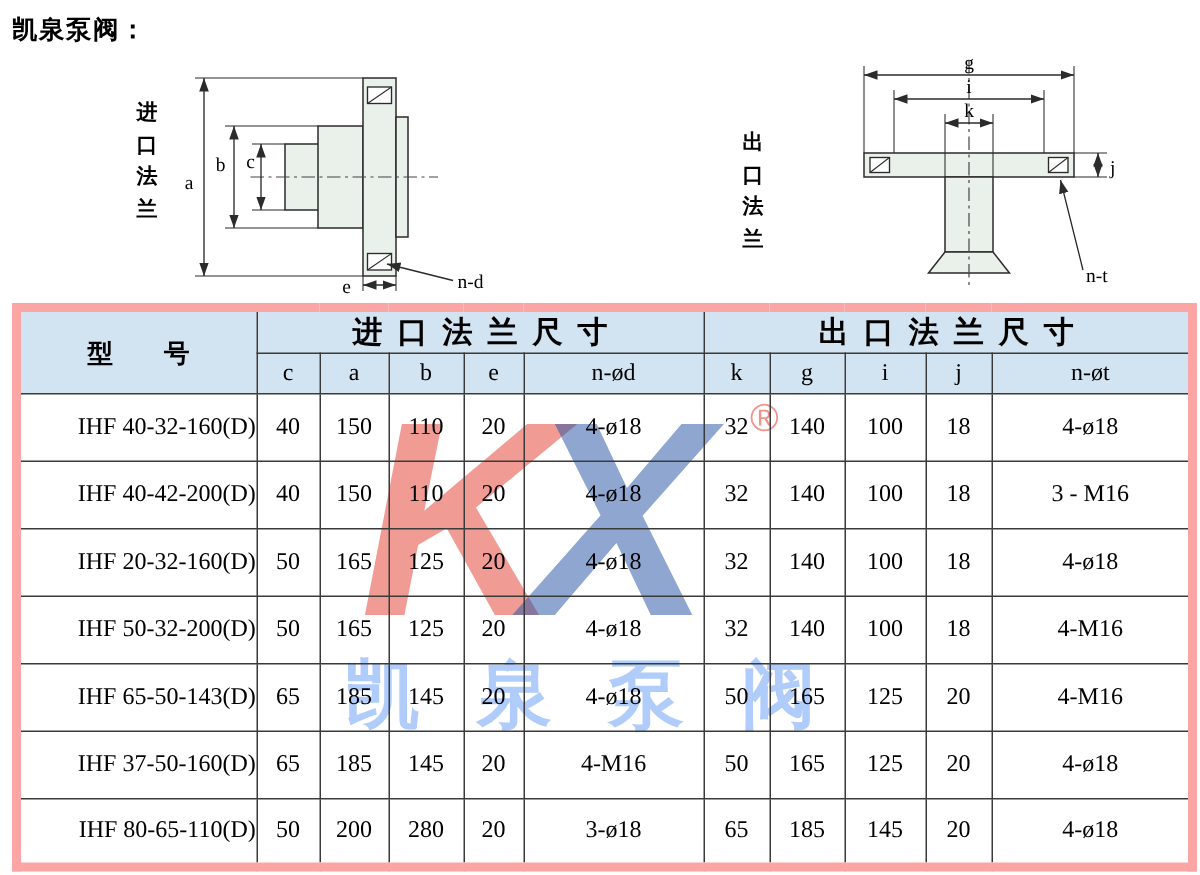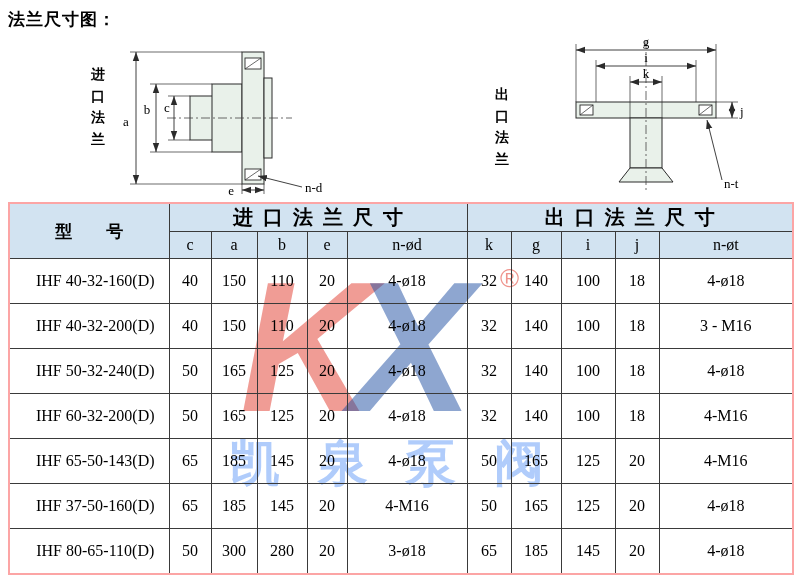--- a/index.html
+++ b/index.html
@@ -34,34 +34,34 @@
           color: #1f4fa3; opacity: 0.5; font-family: "Liberation Sans", sans-serif; line-height: 1; }
   .wm-reg { position: absolute; left: 270px; top: 8px; font-size: 26px; color: #e23b2e; opacity: 0.55; }
   .wm-chars { position: absolute; left: 0px; top: 175px; font-size: 50px; color: #3b82f6; opacity: 0.4;
               letter-spacing: 38px; white-space: pre; font-weight: bold; }
 
   
   .spec-table { position: absolute; left: 8px; top: 202px; width: 784px; z-index: 2;
                 border-collapse: collapse; table-layout: fixed; background: transparent;
                 font-family: "Liberation Serif", "DejaVu Serif", serif; }
   .spec-table th, .spec-table td { border: 1px solid #3a3a3a; text-align: center; color: #000; overflow: hidden; }
-  .spec-table { border: 2px solid #fca5a5; }
+  .spec-table { border: 6px solid #fca5a5; }
   .spec-table thead th { background: #d2e3f1; }
   .model-th { font-size: 17px; font-weight: bold; white-space: pre; }
   .group-th { font-size: 20px; font-weight: bold; white-space: pre; height: 28px; }
   .sub-th   { font-size: 16px; font-weight: normal; height: 27px; }
   .spec-table tbody td { font-size: 16px; height: 45px; background: transparent; }
-  .spec-table tbody td.model { text-align: center; padding-left: 12px; margin-left: 16px; }
+  .spec-table tbody td.model { text-align: right; padding-left: 12px; margin-left: 16px; }
 </style>
 </head>
 <body>
 
 <div class="page">
 
-  <div class="title">法兰尺寸图：</div>
+  <div class="title">凯泉泵阀：</div>
 
   <div class="drawing drawing-inlet">
     <div class="vlabel">进
 口
 法
 兰</div>
     <svg width="250" height="165" viewBox="0 0 250 165">
       <defs>
         <marker id="arrA" markerWidth="10" markerHeight="8" refX="9" refY="4" orient="auto-start-reverse" markerUnits="userSpaceOnUse">
           <path d="M0,0.8 L9,4 L0,7.2 z" fill="#2b2b2b"></path>
@@ -201,47 +201,47 @@
       <td>110</td>
       <td>20</td>
       <td>4-ø18</td>
       <td>32</td>
       <td>140</td>
       <td>100</td>
       <td>18</td>
       <td>4-ø18</td>
     </tr>
         <tr>
-      <td class="model">IHF 40-32-200(D)</td>
+      <td class="model">IHF 40-42-200(D)</td>
       <td>40</td>
       <td>150</td>
       <td>110</td>
       <td>20</td>
       <td>4-ø18</td>
       <td>32</td>
       <td>140</td>
       <td>100</td>
       <td>18</td>
       <td>3 - M16</td>
     </tr>
         <tr>
-      <td class="model">IHF 50-32-240(D)</td>
-      <td>50</td>
-      <td>165</td>
-      <td>125</td>
-      <td>20</td>
-      <td>4-ø18</td>
-      <td>32</td>
-      <td>140</td>
-      <td>100</td>
-      <td>18</td>
-      <td>4-ø18</td>
-    </tr>
-        <tr>
-      <td class="model">IHF 60-32-200(D)</td>
+      <td class="model">IHF 20-32-160(D)</td>
+      <td>50</td>
+      <td>165</td>
+      <td>125</td>
+      <td>20</td>
+      <td>4-ø18</td>
+      <td>32</td>
+      <td>140</td>
+      <td>100</td>
+      <td>18</td>
+      <td>4-ø18</td>
+    </tr>
+        <tr>
+      <td class="model">IHF 50-32-200(D)</td>
       <td>50</td>
       <td>165</td>
       <td>125</td>
       <td>20</td>
       <td>4-ø18</td>
       <td>32</td>
       <td>140</td>
       <td>100</td>
       <td>18</td>
       <td>4-M16</td>
@@ -268,21 +268,21 @@
       <td>4-M16</td>
       <td>50</td>
       <td>165</td>
       <td>125</td>
       <td>20</td>
       <td>4-ø18</td>
     </tr>
         <tr>
       <td class="model">IHF 80-65-110(D)</td>
       <td>50</td>
-      <td>300</td>
+      <td>200</td>
       <td>280</td>
       <td>20</td>
       <td>3-ø18</td>
       <td>65</td>
       <td>185</td>
       <td>145</td>
       <td>20</td>
       <td>4-ø18</td>
     </tr>
       </tbody>

